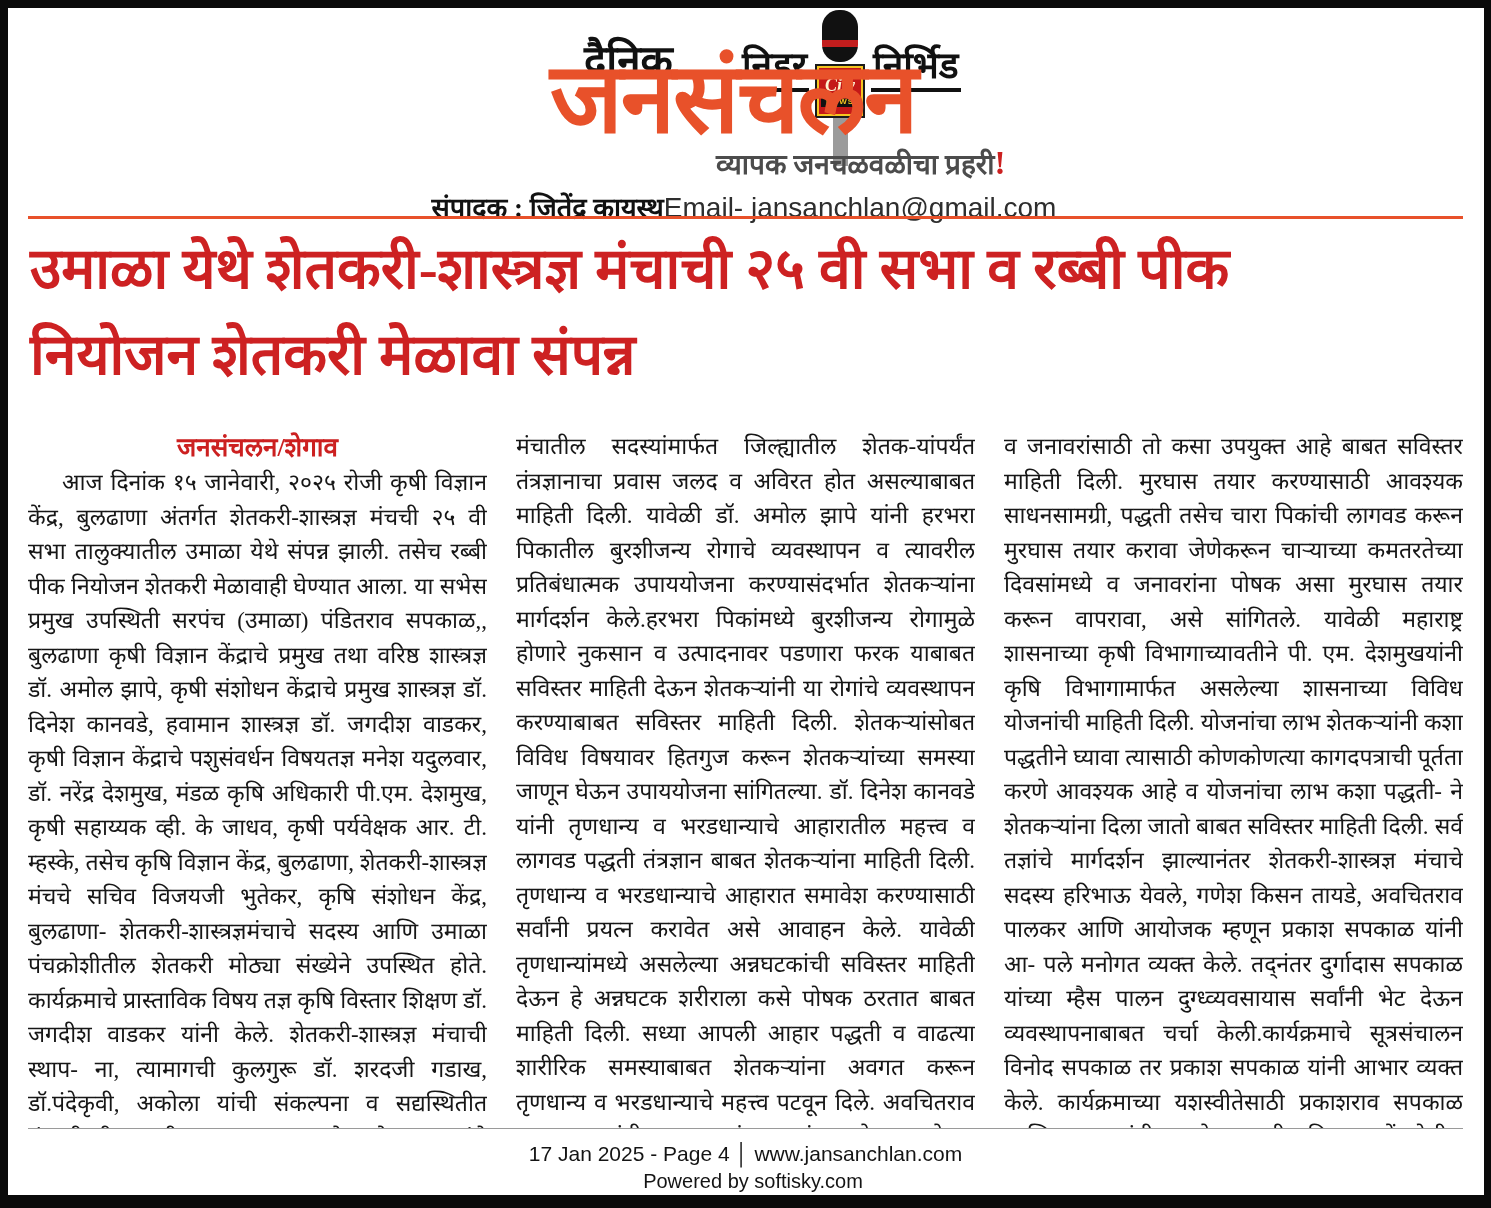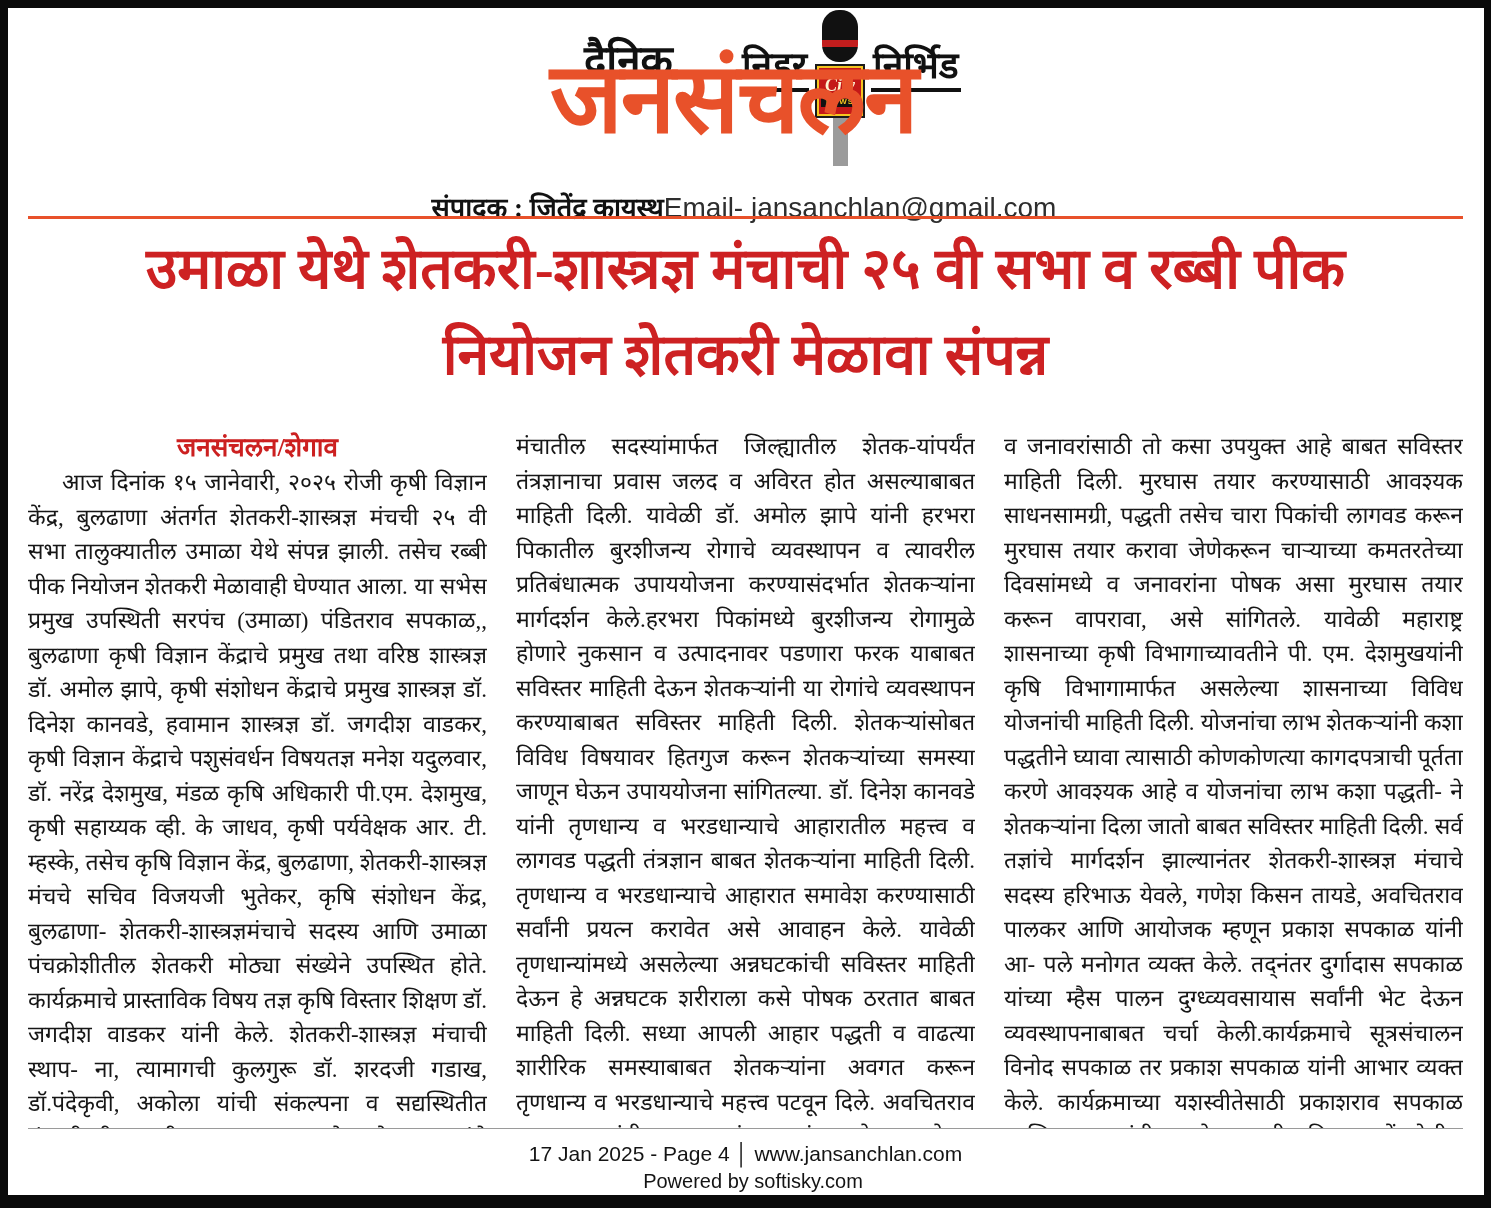--- a/index.html
+++ b/index.html
@@ -49,21 +49,21 @@
     position:absolute;left:0;top:180px;width:100%;
     display:flex;justify-content:center;align-items:baseline;gap:0;
   }
   .editor-label{font-size:27px;font-weight:bold;color:#111;}
   .editor-email{font-family:"Liberation Sans","DejaVu Sans",sans-serif;font-size:28px;color:#2e2e2e;}
 
   .orange-rule{position:absolute;left:28px;right:28px;top:216px;border-top:3px solid #e8512a;}
 
   
   .headline{
-    position:absolute;left:30px;right:30px;top:226px;text-align:center;
+    position:absolute;left:30px;right:30px;top:226px;text-align:left;
     color:#cd2122;font-weight:bold;
   }
   .headline .hl-line{font-size:57px;line-height:86px;white-space:nowrap;}
 
   
   .article{
     position:absolute;left:28px;right:28px;top:430px;height:698px;
     display:flex;gap:29px;
   }
   .col{
@@ -101,20 +101,23 @@
         <span class="city">City</span>
         <span class="news">NEWS</span>
       </span>
       <span class="mic-stem"></span>
     </span>
     <span class="badge-word">निर्भिड</span>
   </div>
 
   <div class="logo-text">जनसंचलन</div>
 
+  <div class="tagline">
+    <span>व्यापक जनचळवळीचा प्रहरी</span><span class="mark">!</span>
+  </div>
 
   <div class="editor-row">
     <span class="editor-label">संपादक : जितेंद्र कायस्थ</span>
     <span class="editor-email">Email- jansanchlan@gmail.com</span>
   </div>
 </header>
 
 <div class="orange-rule"></div>
 
 <section class="headline">

